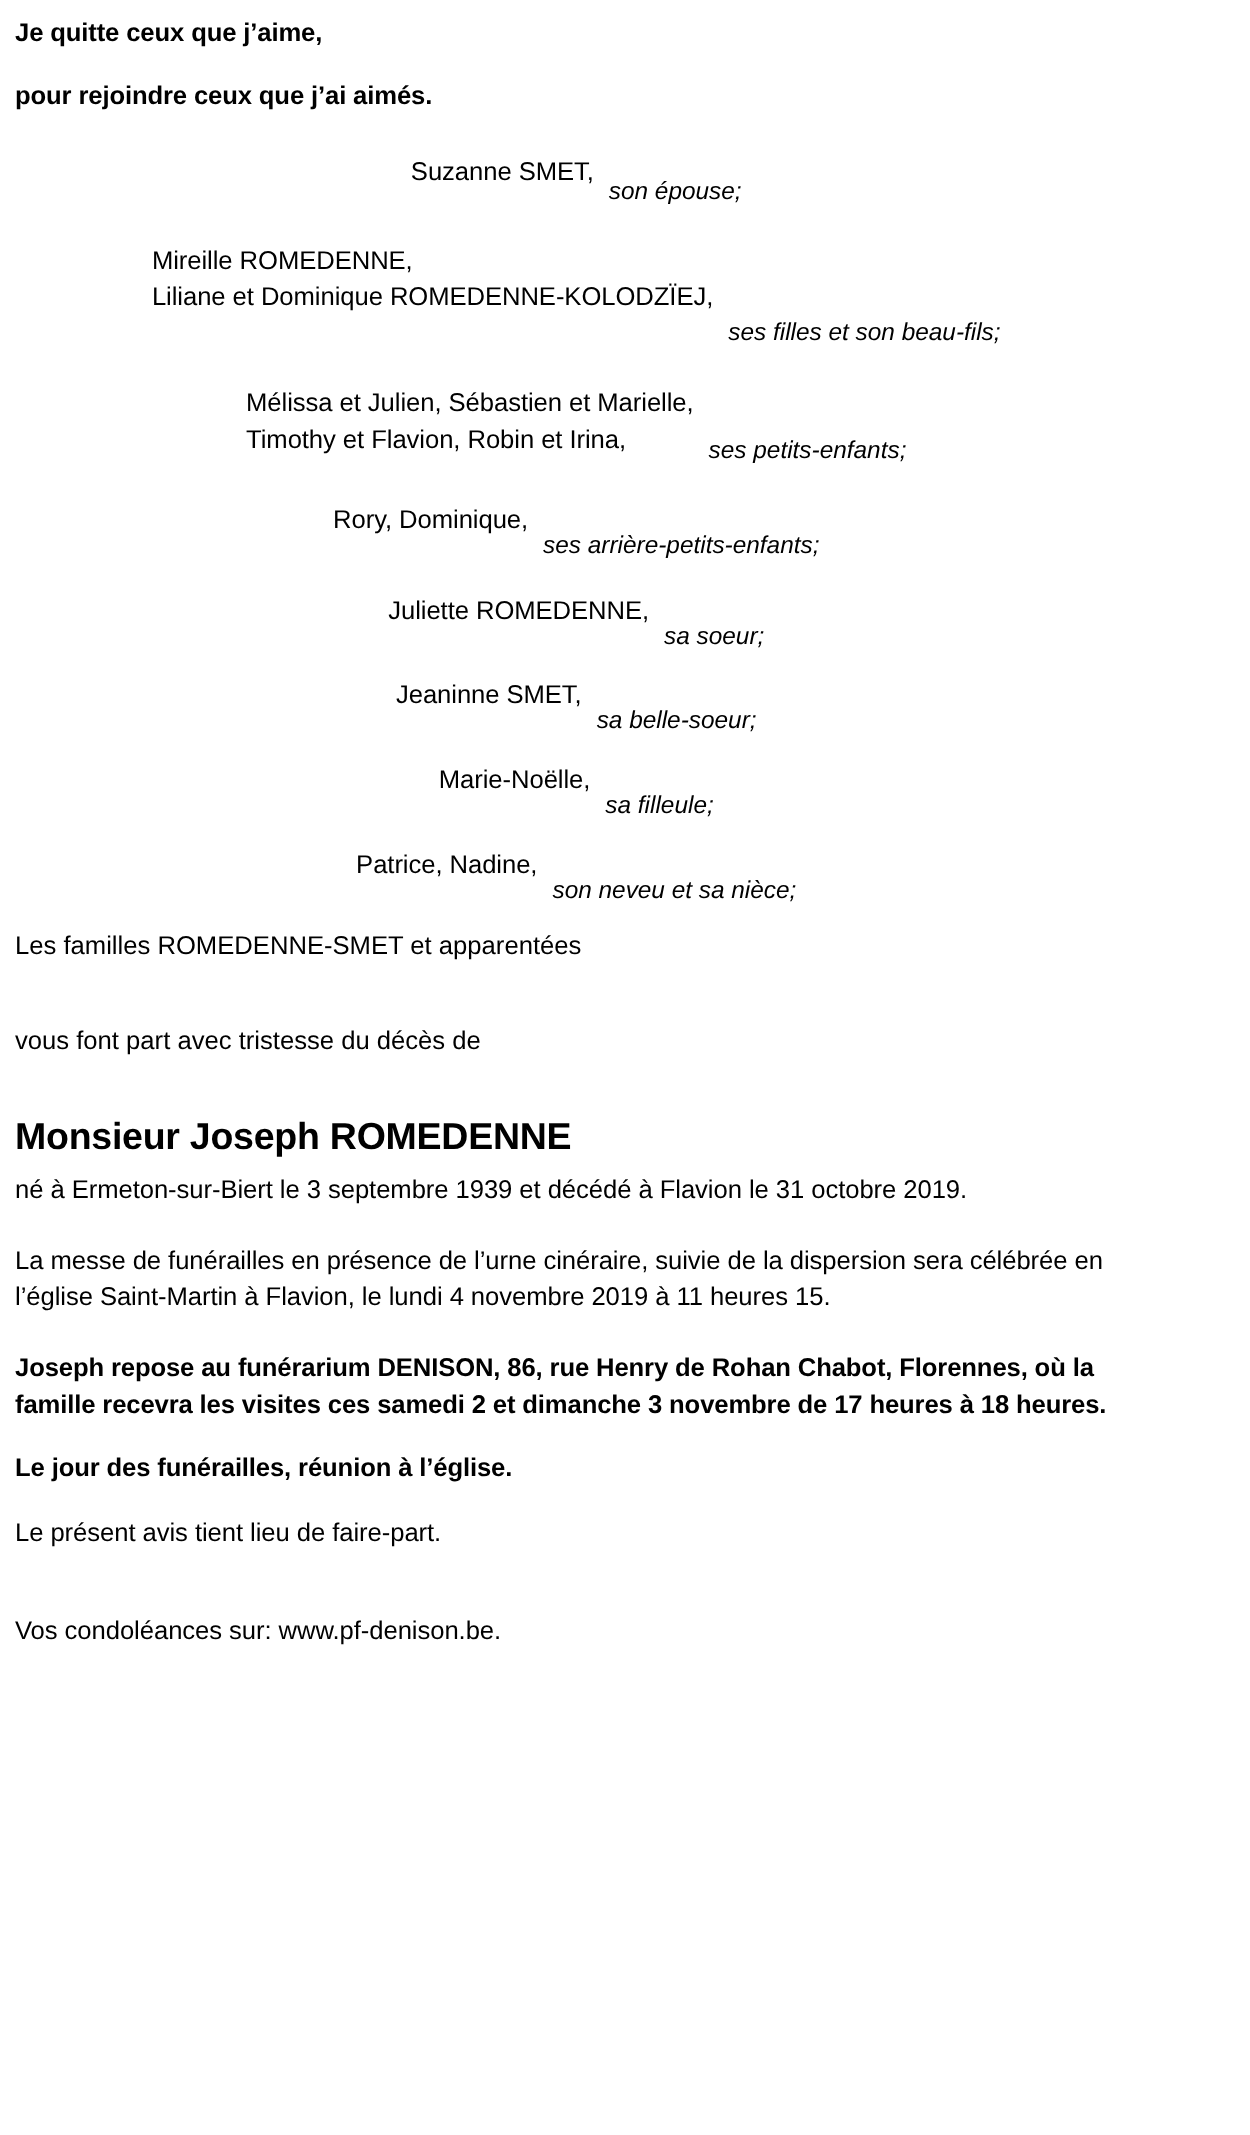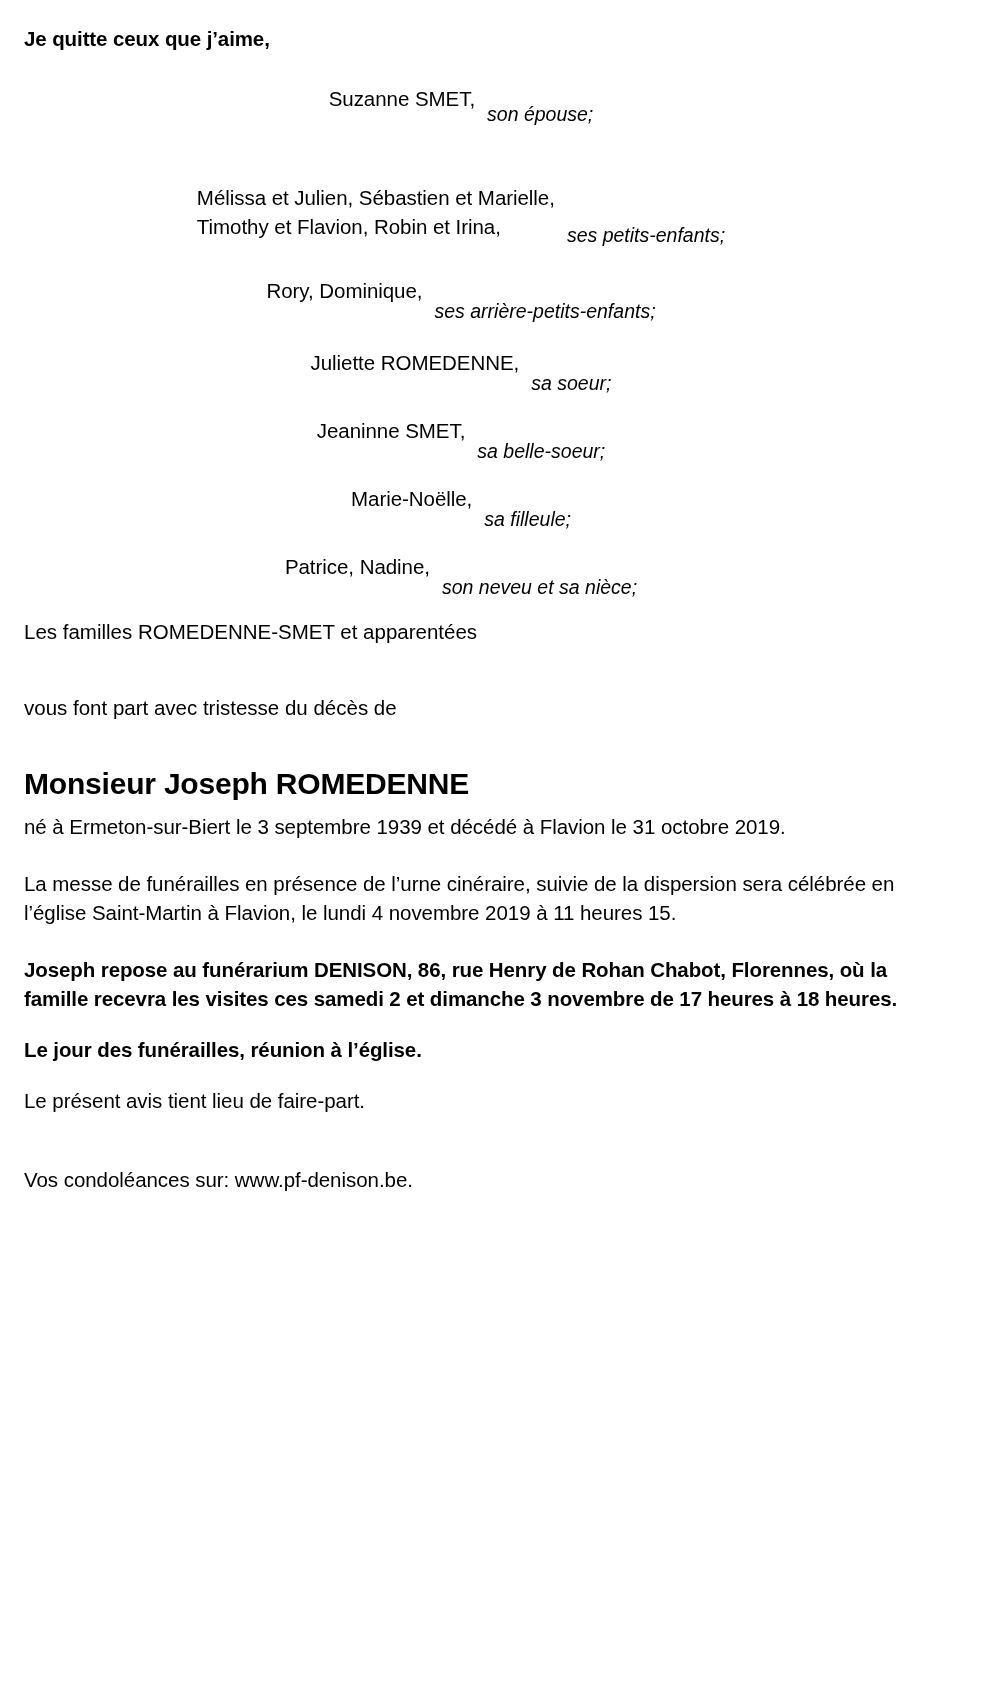--- a/index.html
+++ b/index.html
@@ -12,21 +12,21 @@
     height: 1708px;
     font-family: "Liberation Sans", sans-serif;
     color: #000000;
     -webkit-font-smoothing: antialiased;
   }
 
   .page {
     position: relative;
     width: 996px;
     height: 1708px;
-    padding: 16px;
+    padding: 4px;
     box-sizing: border-box;
     overflow: hidden;
   }
 
   .inner {
     padding: 10px 82px 0 8px;
     box-sizing: border-box;
   }
 
   
@@ -120,31 +120,37 @@
   .para.last { margin-top: 49px; }
 </style>
 </head>
 <body>
 
 <div class="page">
   <div class="inner">
 
     <div class="epigraph">
       <div class="line">Je quitte ceux que j’aime,</div>
+      <div class="line">pour rejoindre ceux que j’ai aimés.</div>
     </div>
 
     <div class="family">
 
       <div class="fam-row">
         <div class="fam-names">Suzanne SMET,</div>
         <div class="fam-rel drop-1">son épouse;</div>
       </div>
 
       <div class="gap-a"></div>
 
+      <div class="fam-row">
+        <div class="fam-names">Mireille ROMEDENNE,
+Liliane et Dominique ROMEDENNE-KOLODZÏEJ,</div>
+        <div class="fam-rel drop-2">ses filles et son beau-fils;</div>
+      </div>
 
       <div class="gap-b"></div>
 
       <div class="fam-row">
         <div class="fam-names">Mélissa et Julien, Sébastien et Marielle,
 Timothy et Flavion, Robin et Irina,</div>
         <div class="fam-rel drop-3">ses petits-enfants;</div>
       </div>
 
       <div class="gap-c"></div>

